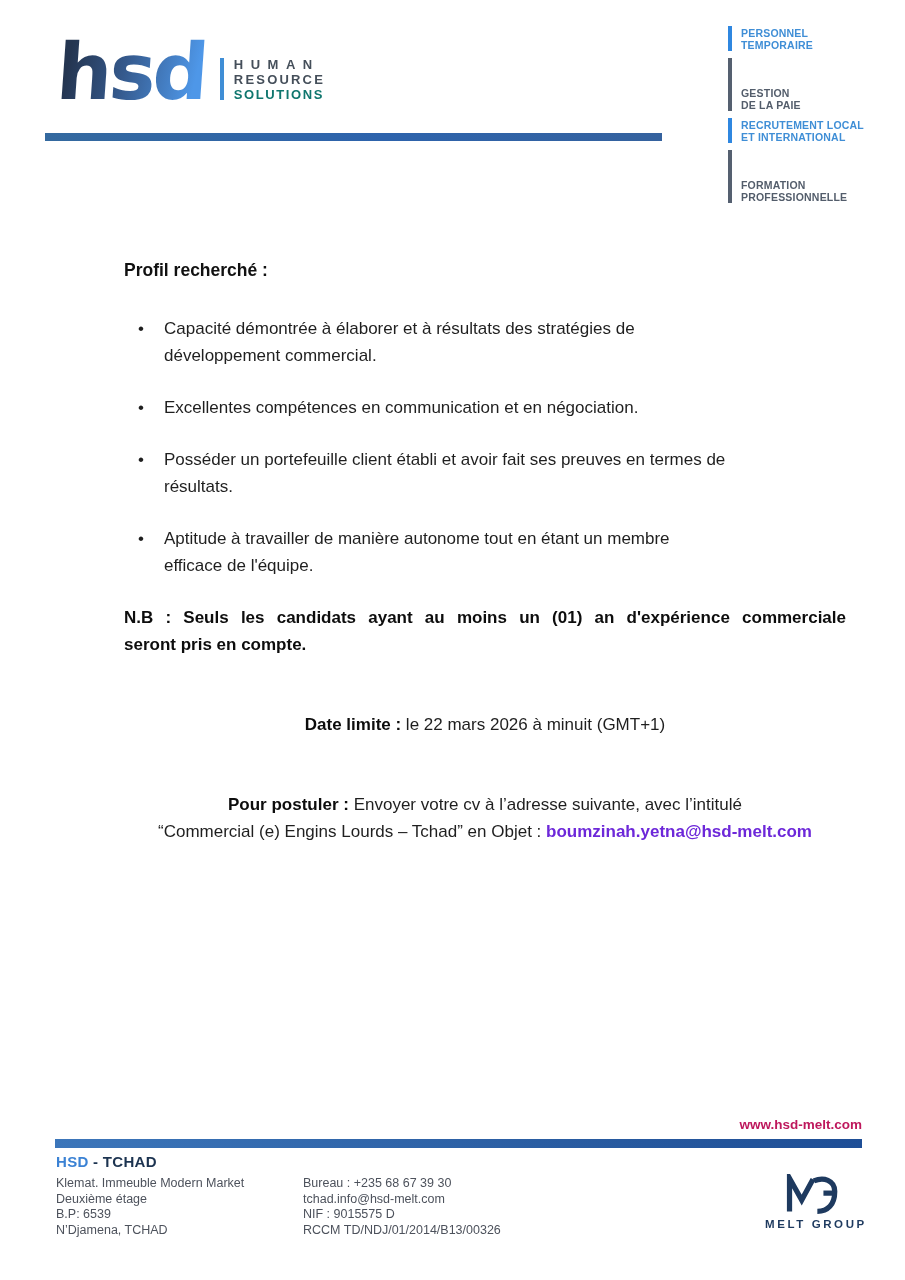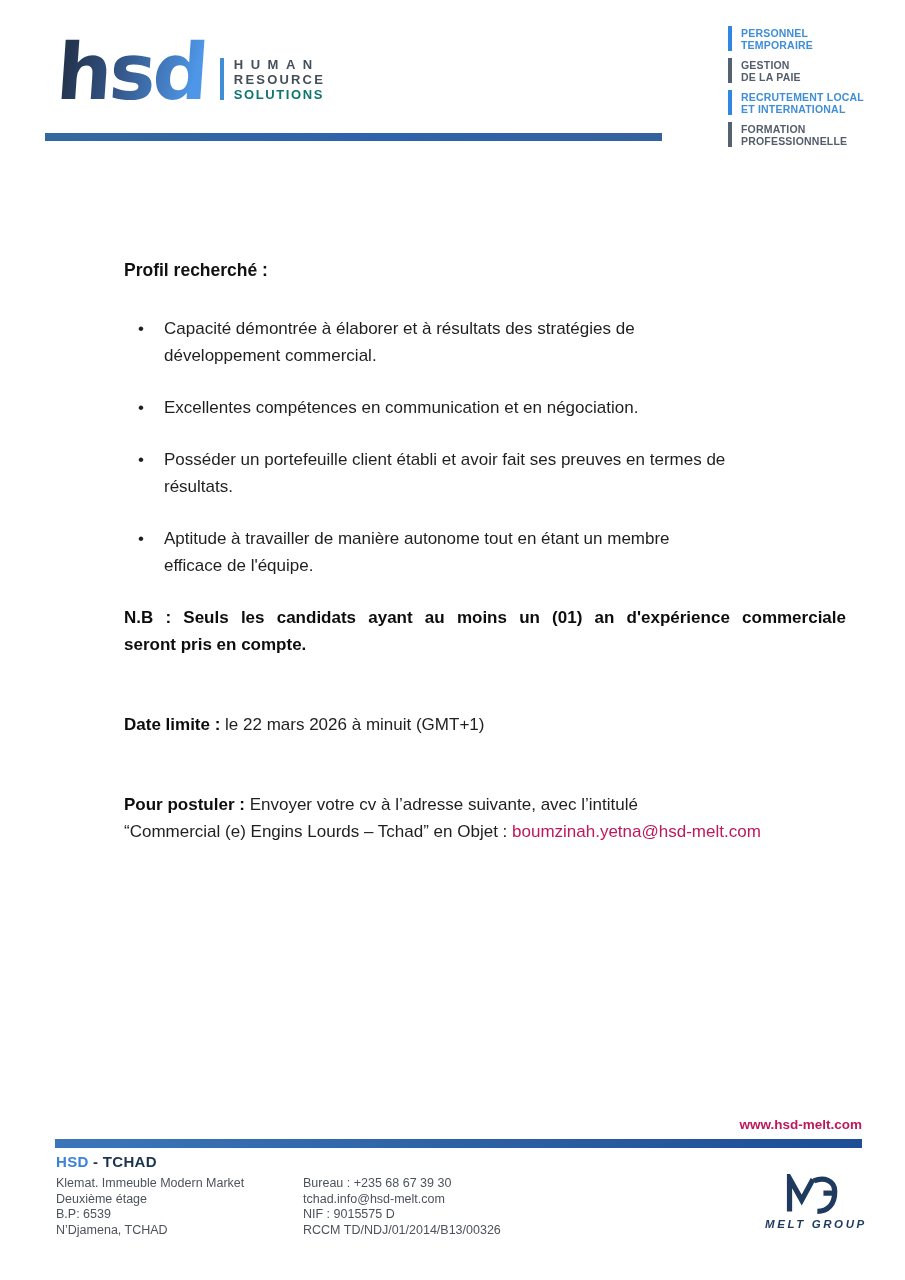--- a/index.html
+++ b/index.html
@@ -74,21 +74,21 @@
   .service-item.blue .service-bar { background: #2f87e0; }
   .service-item.gray .service-bar { background: #556070; }
   .service-label {
     font-size: 10.5px;
     font-weight: 700;
     line-height: 12px;
     letter-spacing: 0.2px;
     padding-top: 1px;
   }
   .service-item.blue .service-label { color: #3f8ed6; }
-  .service-item.gray .service-label { color: #535d6b; }
+  .service-item.gray .service-label { color: #535d6b; margin-top: 28px; }
 
   
   .banner {
     position: absolute;
     left: 93px;
     top: 190px;
     width: 724px;
     height: 50px;
     background: #1a2d4a;
     display: flex;
@@ -128,23 +128,23 @@
   }
   ul.bullets li::before {
     content: "\2022";
     position: absolute;
     left: 14px;
     top: 0;
     font-size: 17px;
   }
   .nb { margin-top: 22px; font-weight: 700; color: #0d0d0d; line-height: 27px; }
   .nb-line1 { text-align: justify; text-align-last: justify; }
-  .para { margin-top: 26px; line-height: 27px; white-space: pre-line; }
+  .para { margin-top: 26px; line-height: 27px; white-space: pre-line; text-align: center; }
   .para .label { font-weight: 700; color: #0d0d0d; }
-  .para .bold { font-weight: 400; color: #be185d; }
+  .para .bold { font-weight: 700; color: #6d28d9; }
 
   
   .website {
     position: absolute;
     right: 43px;
     top: 1117px;
     font-size: 13.5px;
     font-weight: 700;
     color: #be185d;
     text-decoration: none;
@@ -176,21 +176,20 @@
   }
   .footer-col.address { left: 56px; width: 240px; }
   .footer-col.contact { left: 303px; width: 260px; }
 
   .melt {
     position: absolute;
     left: 765px;
     top: 1174px;
     width: 96px;
     text-align: center;
-    font-style: italic;
   }
   .melt svg { display: block; margin: 0 auto; }
   .melt-label {
     margin-top: 4px;
     font-size: 11.5px;
     font-weight: 700;
     letter-spacing: 2.6px;
     color: #1e3a5f;
     white-space: nowrap;
   }

